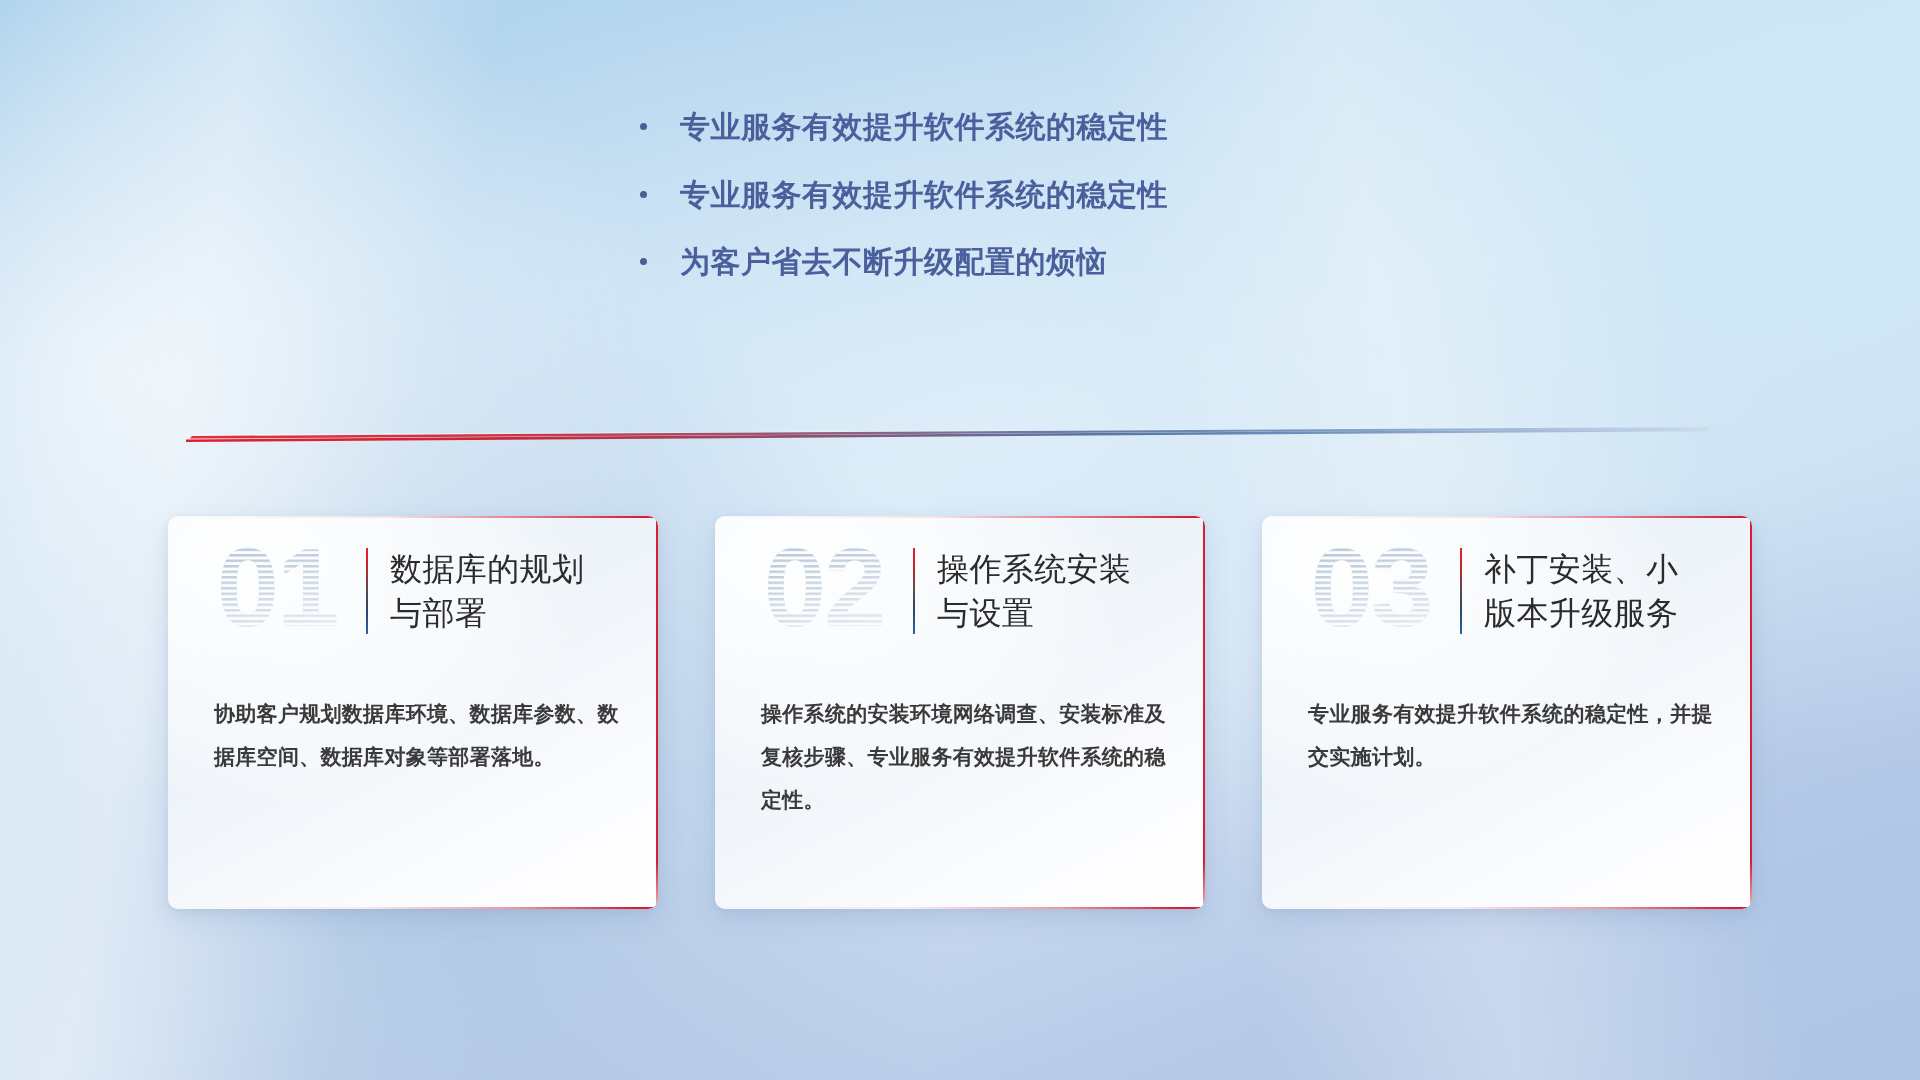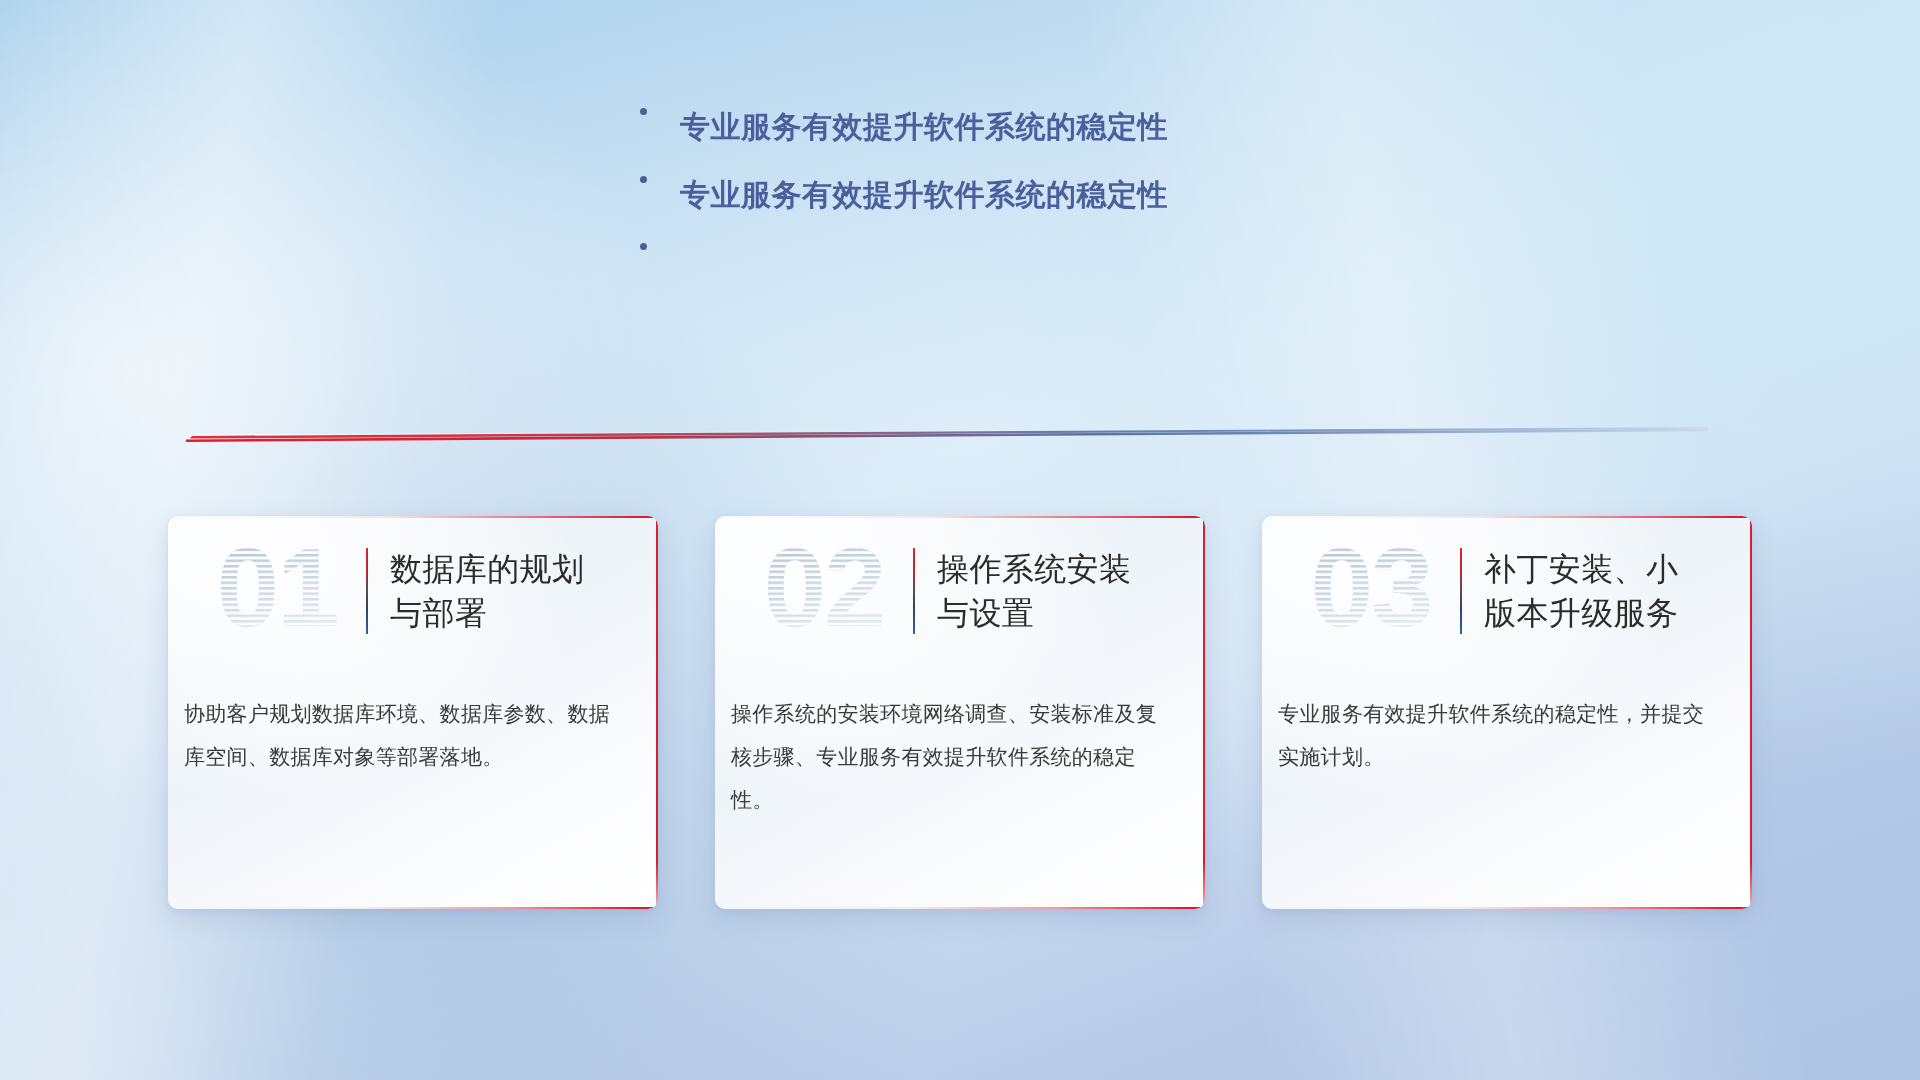--- a/index.html
+++ b/index.html
@@ -46,20 +46,21 @@
   }
 
   
   .bullets{
     position:absolute;
     left:640px; top:108px;
     z-index:5;
   }
   .bullet-row{
     display:flex;
+    align-items:center;
     margin-bottom:30px;
   }
   .bullet-dot{
     width:7px; height:7px;
     border-radius:50%;
     background:#4a5f96;
     margin-right:33px;
     flex:0 0 auto;
   }
   .bullet-text{
@@ -149,44 +150,46 @@
   }
   .card-title{
     font-size:32px;
     font-weight:400;
     color:#2b2b2b;
     line-height:1.38;
     letter-spacing:.4px;
   }
   .card-body{
     position:relative;
-    padding:26px 36px 0 16px;
+    padding:26px 36px 0 46px;
     font-size:21px;
     line-height:2.05;
     color:#3a3a3a;
     letter-spacing:.3px;
     z-index:2;
+    font-weight:bold;
   }
 </style>
 </head>
 <body>
 
 <div id="slide">
 
   <div class="bullets">
     <div class="bullet-row">
       <span class="bullet-dot"></span>
       <span class="bullet-text">专业服务有效提升软件系统的稳定性</span>
     </div>
     <div class="bullet-row">
       <span class="bullet-dot"></span>
       <span class="bullet-text">专业服务有效提升软件系统的稳定性</span>
     </div>
     <div class="bullet-row">
       <span class="bullet-dot"></span>
+      <span class="bullet-text">为客户省去不断升级配置的烦恼</span>
     </div>
   </div>
 
   <div class="wedge-wrap">
     <svg viewBox="0 0 1522 18" preserveAspectRatio="none">
       <defs>
         <linearGradient id="wedgeGrad" x1="0" y1="0" x2="1" y2="0">
           <stop offset="0%" stop-color="#e01f2d"></stop>
           <stop offset="9%" stop-color="#dd1f2e"></stop>
           <stop offset="20%" stop-color="#cf2435"></stop>

